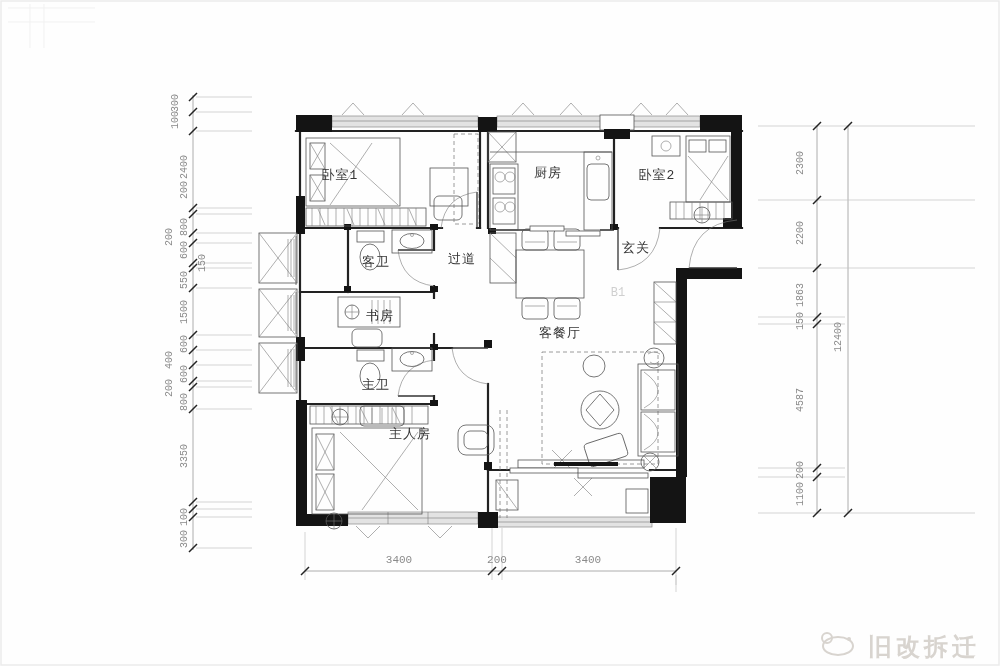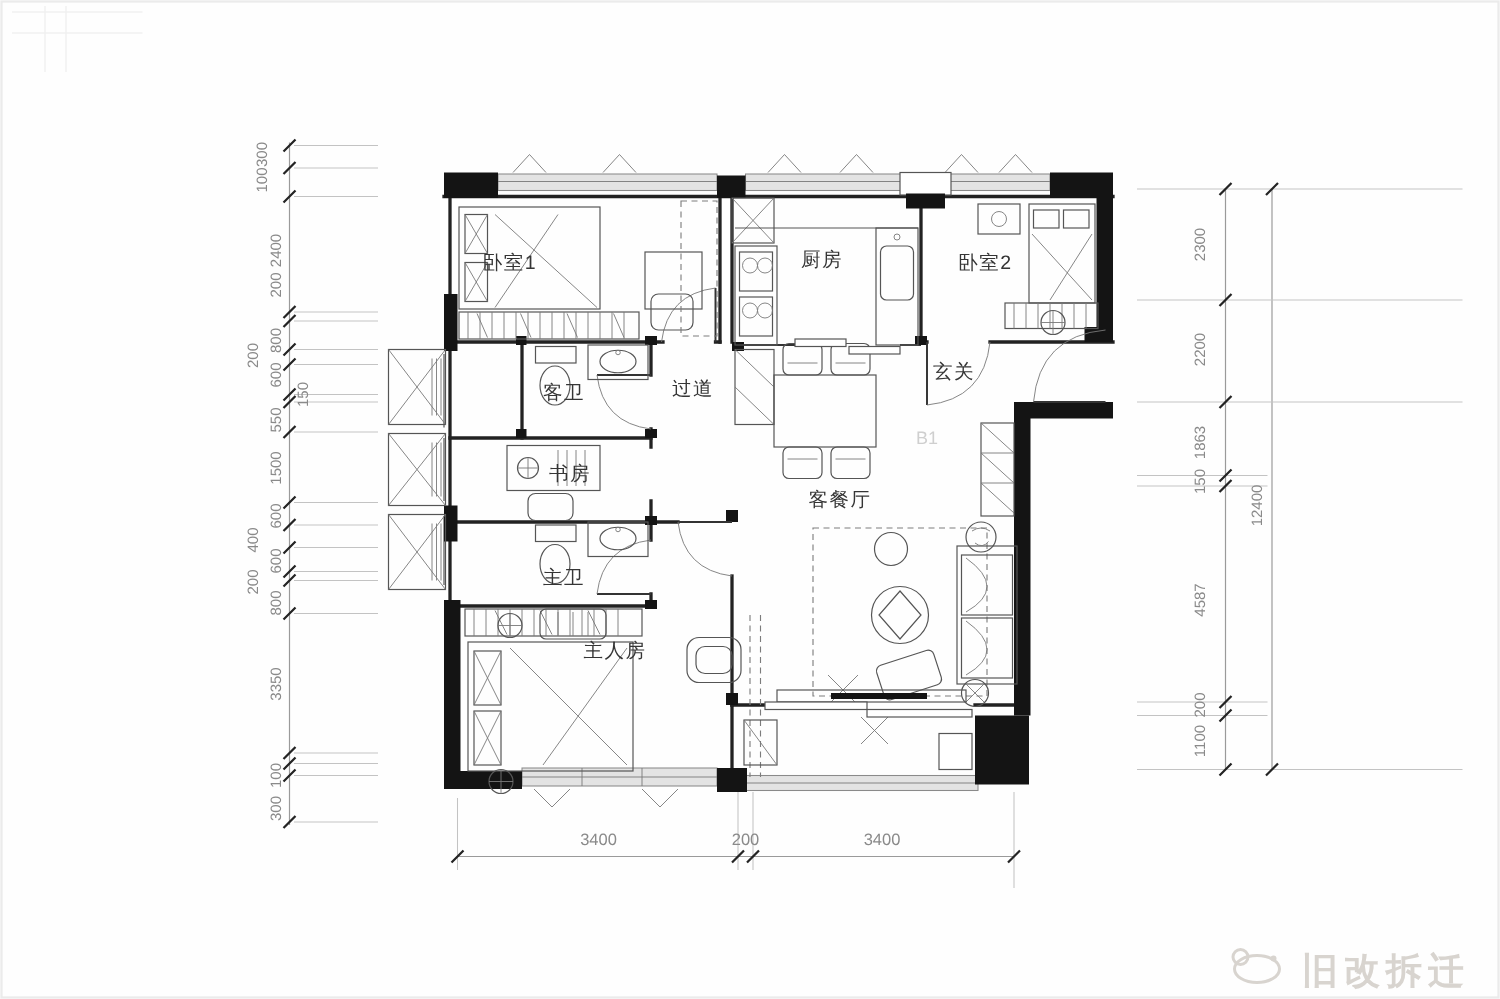--- a/index.html
+++ b/index.html
@@ -1,17 +1,17 @@
 <!DOCTYPE html>
 <html><head>
 <meta charset="utf-8">
 <style>
   html,body{margin:0;padding:0;background:#ffffff;}
   .stage{position:relative;width:1000px;height:666px;background:#fefefe;overflow:hidden;
-         font-family:Liberation Sans, sans-serif;}
+         font-family:Liberation Mono, monospace;}
   svg{display:block;}
   .w   {stroke:#222;stroke-width:2.2;fill:none;stroke-linecap:square;}
   .w1  {stroke:#333;stroke-width:1.3;fill:none;}
   .t   {stroke:#555;stroke-width:.8;fill:none;}
   .th  {stroke:#787878;stroke-width:.6;fill:none;}
   .tf  {stroke:#555;stroke-width:.8;fill:#fff;}
   .band{fill:#e3e3e3;stroke:#8a8a8a;stroke-width:.7;}
   .blk {fill:#141414;stroke:none;}
   .dash{stroke:#7c7c7c;stroke-width:.75;fill:none;stroke-dasharray:4 3;}
   .dimline{stroke:#9a9a9a;stroke-width:.8;fill:none;}

